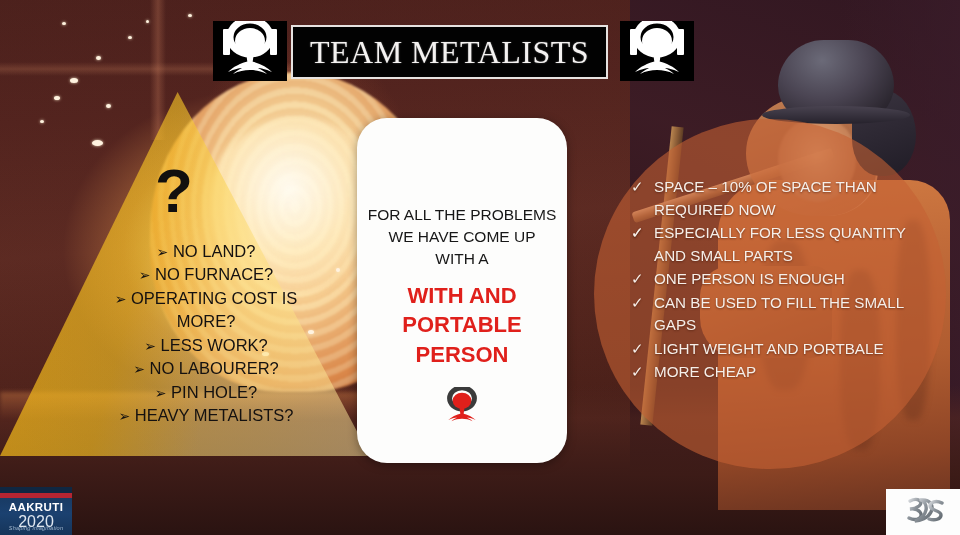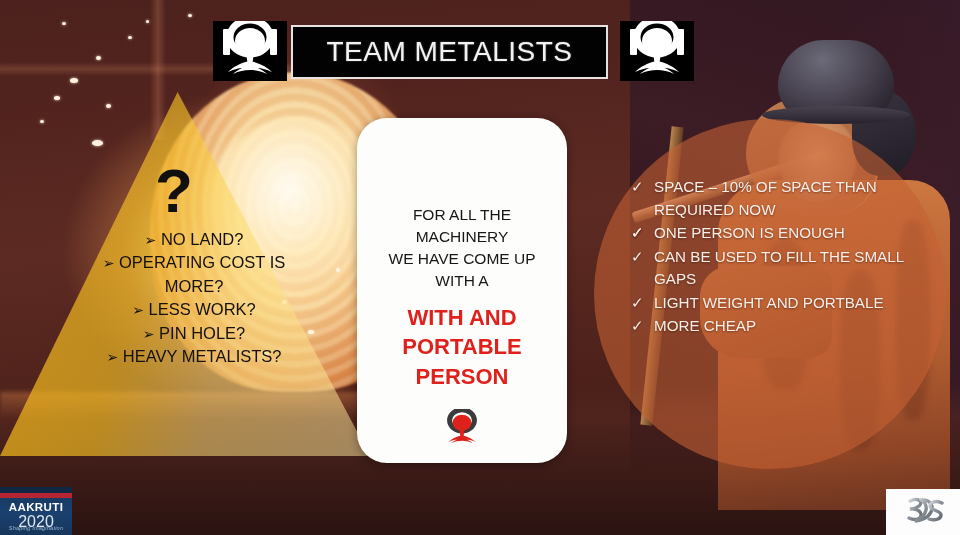--- a/index.html
+++ b/index.html
@@ -157,24 +157,25 @@
   .logo-right { left: 620px; top: 21px; width: 74px; height: 60px; }
   .title-box {
     position: absolute; left: 291px; top: 25px; width: 317px; height: 54px;
     background: #020202;
     border: 2px solid #e6e2e0;
     box-sizing: border-box;
     display: flex; align-items: center; justify-content: center;
   }
   .title-text {
     color: #f4f2f1;
-    font-size: 28px;
+    font-size: 32px;
     letter-spacing: 0.5px;
     text-shadow: 0 0 2px rgba(255,255,255,0.35);
     white-space: nowrap;
+    font-family: Liberation Serif, serif;
   }
 
   
   .qmark {
     position: absolute; left: 155px; top: 160px;
     font-size: 62px; font-weight: 700; color: #12100f; line-height: 1;
   }
   .prob-list {
     position: absolute; left: 88px; top: 228px; width: 212px;
     text-align: center; color: #141110; font-size: 16.5px; line-height: 1.42;
@@ -297,46 +298,54 @@
         <path d="M17 16 a20 17 0 0 0 40 0 a20 17 0 0 0 -40 0 Z" fill="none" stroke="#ffffff" stroke-width="7"></path>
         <ellipse cx="37" cy="20" rx="15" ry="13"></ellipse>
         <path d="M32 24 L42 24 L39.5 42 L34.5 42 Z"></path>
         <path d="M37 40 c-10 2 -17 6 -22 11 c7 -3 11 -4 14 -4 c-4 2 -7 4 -9 6 c6 -3 11 -4 17 -4 c6 0 11 1 17 4 c-2 -2 -5 -4 -9 -6 c3 0 7 1 14 4 c-5 -5 -12 -9 -22 -11 Z"></path>
       </g>
     </svg>
   </div>
 
   <div class="qmark">?</div>
 
-  <ul class="prob-list" style="margin:0;padding:0;">
+  <ul class="prob-list" style="margin:12px;padding:0;">
     <li>
       <span class="bullet">➢</span>
       <span>NO LAND?</span>
     </li>
     <li>
       <span class="bullet">➢</span>
+      <span>NO FURNACE?</span>
+    </li>
+    <li>
+      <span class="bullet">➢</span>
       <span>OPERATING COST IS MORE?</span>
     </li>
     <li>
       <span class="bullet">➢</span>
       <span>LESS WORK?</span>
+    </li>
+    <li>
+      <span class="bullet">➢</span>
+      <span>NO LABOURER?</span>
     </li>
     <li>
       <span class="bullet">➢</span>
       <span>PIN HOLE?</span>
     </li>
     <li>
       <span class="bullet">➢</span>
       <span>HEAVY METALISTS?</span>
     </li>
   </ul>
 
   <div class="card">
     <div class="card-top">
-      <div>FOR ALL THE MACHINERY</div>
+      <div>FOR ALL THE PROBLEMS</div>
       <div>WE HAVE COME UP</div>
       <div>WITH A</div>
     </div>
     <div class="card-red">
       <div>WITH AND</div>
       <div>PORTABLE</div>
       <div>PERSON</div>
     </div>
     <div class="card-logo">
       <svg width="46" height="40" viewBox="0 0 74 60">
@@ -351,20 +360,21 @@
   <div class="feat-list">
     <div class="feat-row">
       <span class="tick">✓</span>
       <span>SPACE – 10% OF SPACE THAN REQUIRED NOW</span>
     </div>
     <div class="feat-row">
       <span class="tick">✓</span>
     </div>
     <div class="feat-row">
       <span class="tick">✓</span>
+      <span>ESPECIALLY  FOR LESS QUANTITY AND SMALL PARTS</span>
     </div>
     <div class="feat-row">
       <span class="tick">✓</span>
       <span> ONE PERSON IS ENOUGH</span>
     </div>
     <div class="feat-row">
       <span class="tick">✓</span>
       <span>CAN BE USED TO FILL THE SMALL GAPS</span>
     </div>
     <div class="feat-row">

